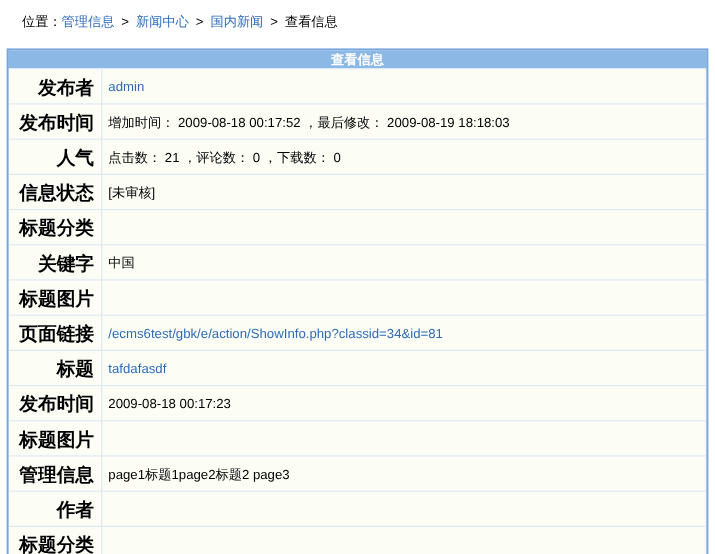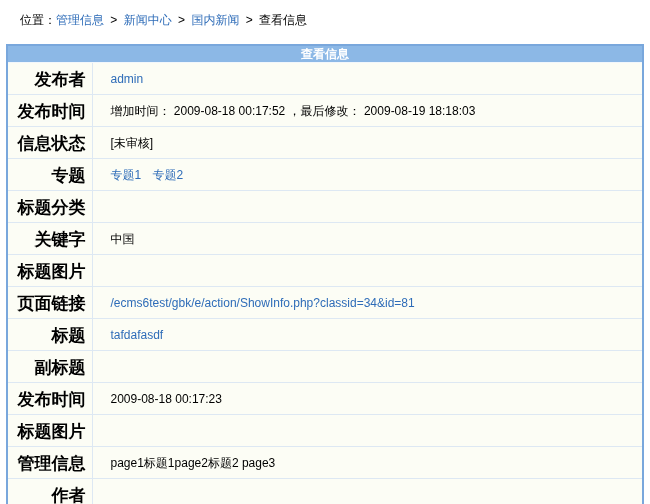--- a/index.html
+++ b/index.html
@@ -59,21 +59,21 @@
     background: var(--cell_bg);
     border-bottom: 1px solid var(--sep);
     border-right: 1px solid var(--sep);
     height: 21px;
     font-size: 17px;
     color: var(--text);
     vertical-align: middle;
     white-space: nowrap;
   }
   table.info-table td.value {
-    padding: 3px 4px 3px 18px;
+    padding: 3px 4px 3px 6px;
     background: var(--cell_bg);
     border-bottom: 1px solid var(--sep);
     height: 21px;
     vertical-align: middle;
     word-wrap: break-word;
     overflow-wrap: break-word;
     line-height: 16px;
   }
   table.info-table tr:last-child th.label,
   table.info-table tr:last-child td.value {
@@ -95,50 +95,46 @@
     <tbody id="rows">
         <tr>
           <th class="label">发布者</th>
           <td class="value"><a class="link">admin</a></td>
         </tr>
         <tr>
           <th class="label">发布时间</th>
           <td class="value"><span>增加时间： 2009-08-18 00:17:52 ，最后修改： 2009-08-19 18:18:03</span></td>
         </tr>
         <tr>
+          <th class="label">人气</th>
+          <td class="value"><span>点击数： 21 ，评论数： 0 ，下载数： 0</span></td>
+        </tr>
+        <tr>
           <th class="label">信息状态</th>
           <td class="value"><span>[未审核]</span></td>
-        </tr>
-        <tr>
-          <th class="label">专题</th>
-          <td class="value"><a class="link">专题1</a><span class="lsep"> </span><a class="link">专题2</a></td>
         </tr>
         <tr>
           <th class="label">标题分类</th>
           <td class="value"><span></span></td>
         </tr>
         <tr>
           <th class="label">关键字</th>
           <td class="value"><span>中国</span></td>
         </tr>
         <tr>
           <th class="label">标题图片</th>
           <td class="value"><span></span></td>
         </tr>
         <tr>
           <th class="label">页面链接</th>
           <td class="value"><a class="link">/ecms6test/gbk/e/action/ShowInfo.php?classid=34&amp;id=81</a></td>
         </tr>
         <tr>
           <th class="label">标题</th>
           <td class="value"><a class="link">tafdafasdf</a></td>
-        </tr>
-        <tr>
-          <th class="label">副标题</th>
-          <td class="value"><span></span></td>
         </tr>
         <tr>
           <th class="label">发布时间</th>
           <td class="value"><span>2009-08-18 00:17:23</span></td>
         </tr>
         <tr>
           <th class="label">标题图片</th>
           <td class="value"><span></span></td>
         </tr>
         <tr>

